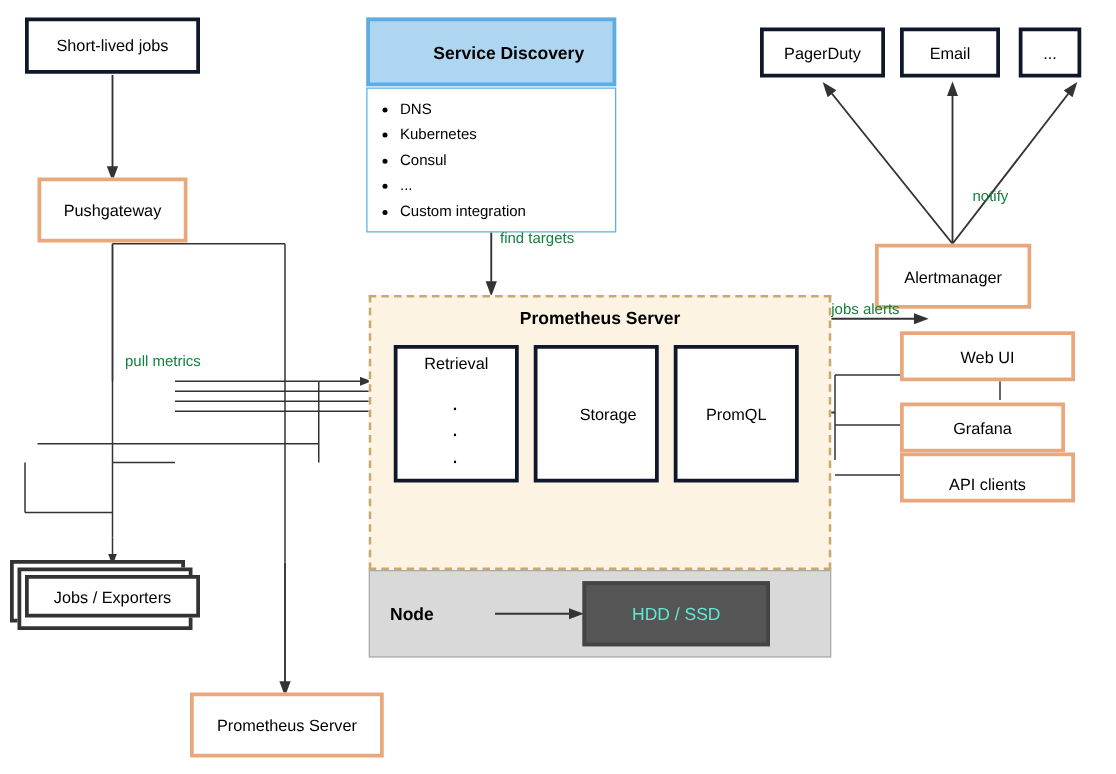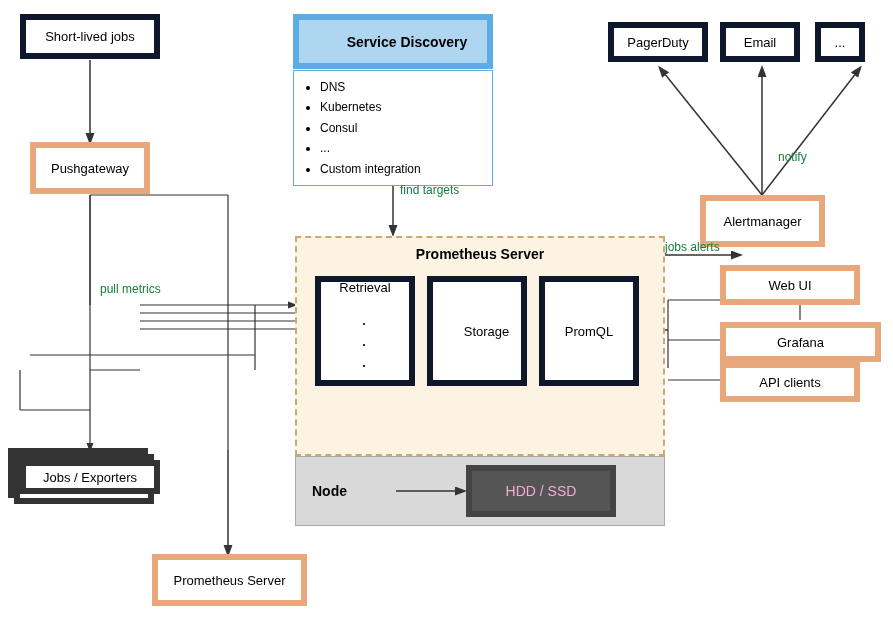--- a/index.html
+++ b/index.html
@@ -13,39 +13,39 @@
       overflow: hidden;
     }
     .diagram {
       position: relative;
       width: 893px;
       height: 619px;
     }
     
     .box {
       position: absolute;
-      border: 6px solid #0f172a;
+      border: 3px solid #0f172a;
       background: #fff;
       text-align: center;
       display: flex;
       align-items: center;
       justify-content: center;
       padding: 4px;
     }
     .box-orange {
       border-color: #e8a87c;
       background: #fff;
     }
     .box-blue-fill {
       background: #aed6f1;
       border-color: #5dade2;
     }
     .box-dark {
       background: #555;
-      color: #f9a8d4;
+      color: #5eead4;
       border-color: #444;
     }
     
     .prometheus-container {
       position: absolute;
       border: 2px dashed #c8a96e;
       background: #fdf3e3;
       left: 295px;
       top: 236px;
       width: 370px;
@@ -265,25 +265,25 @@
   </div>
 
   <div class="label-text" style="left:665px; top:240px; font-size:12px;">
     <span>jobs alerts</span>
   </div>
 
   <div class="box box-orange" style="left:720px; top:265px; width:140px; height:40px;">
     <span>Web UI</span>
   </div>
 
-  <div class="box box-orange" style="left:720px; top:322px; width:161px; height:40px;">
+  <div class="box box-orange" style="left:720px; top:322px; width:132px; height:40px;">
     <span>Grafana</span>
   </div>
 
-  <div class="box box-orange" style="left:720px; top:362px; width:140px; height:40px;">
+  <div class="box box-orange" style="left:720px; top:362px; width:140px; height:40px;align-items:flex-end;">
     <span>API clients</span>
   </div>
 
   <div class="box box-orange" style="left:152px; top:554px; width:155px; height:52px;">
     <span>Prometheus Server</span>
   </div>
 
 </div>
 
 </body></html>

